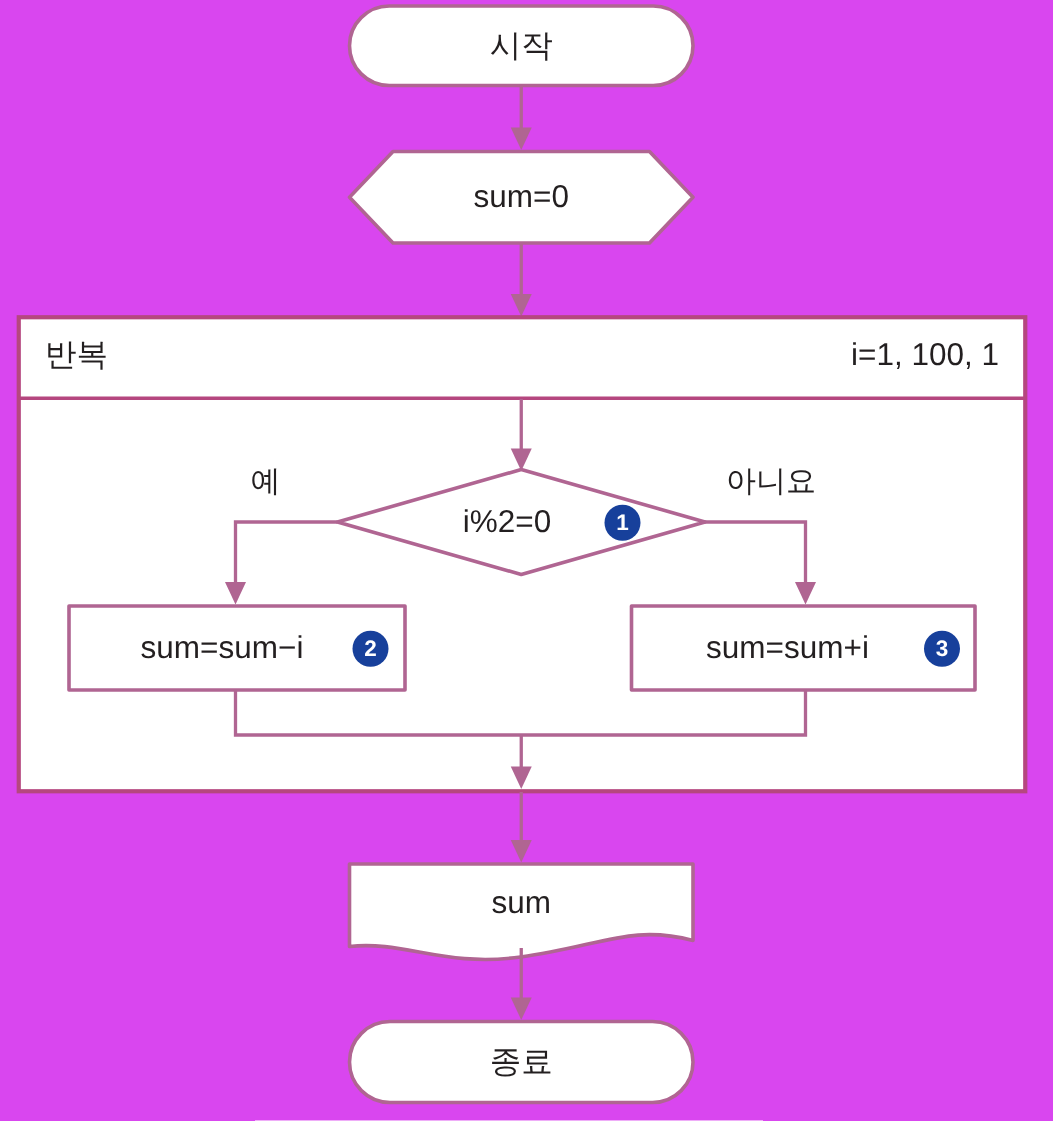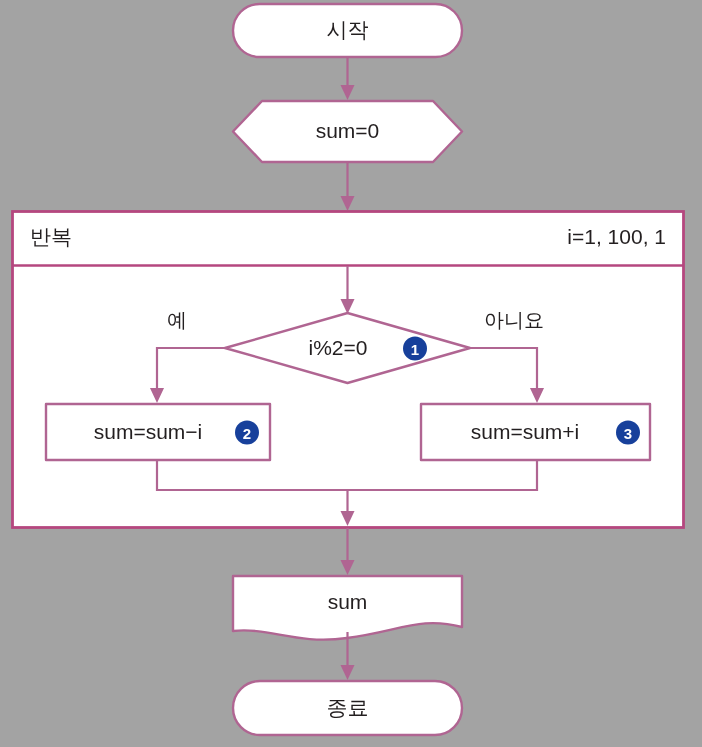--- a/index.html
+++ b/index.html
@@ -7,21 +7,21 @@
     padding: 0;
     background: #ffffff;
   }
   body {
     font-family: "Liberation Sans", "DejaVu Sans", sans-serif;
   }
   #canvas {
     position: relative;
     width: 702px;
     height: 747px;
-    background: #a3a3a3;
+    background: #d946ef;
     overflow: hidden;
   }
   #flow-svg {
     position: absolute;
     left: 0;
     top: 0;
     width: 702px;
     height: 747px;
   }
   .shape-outline {

